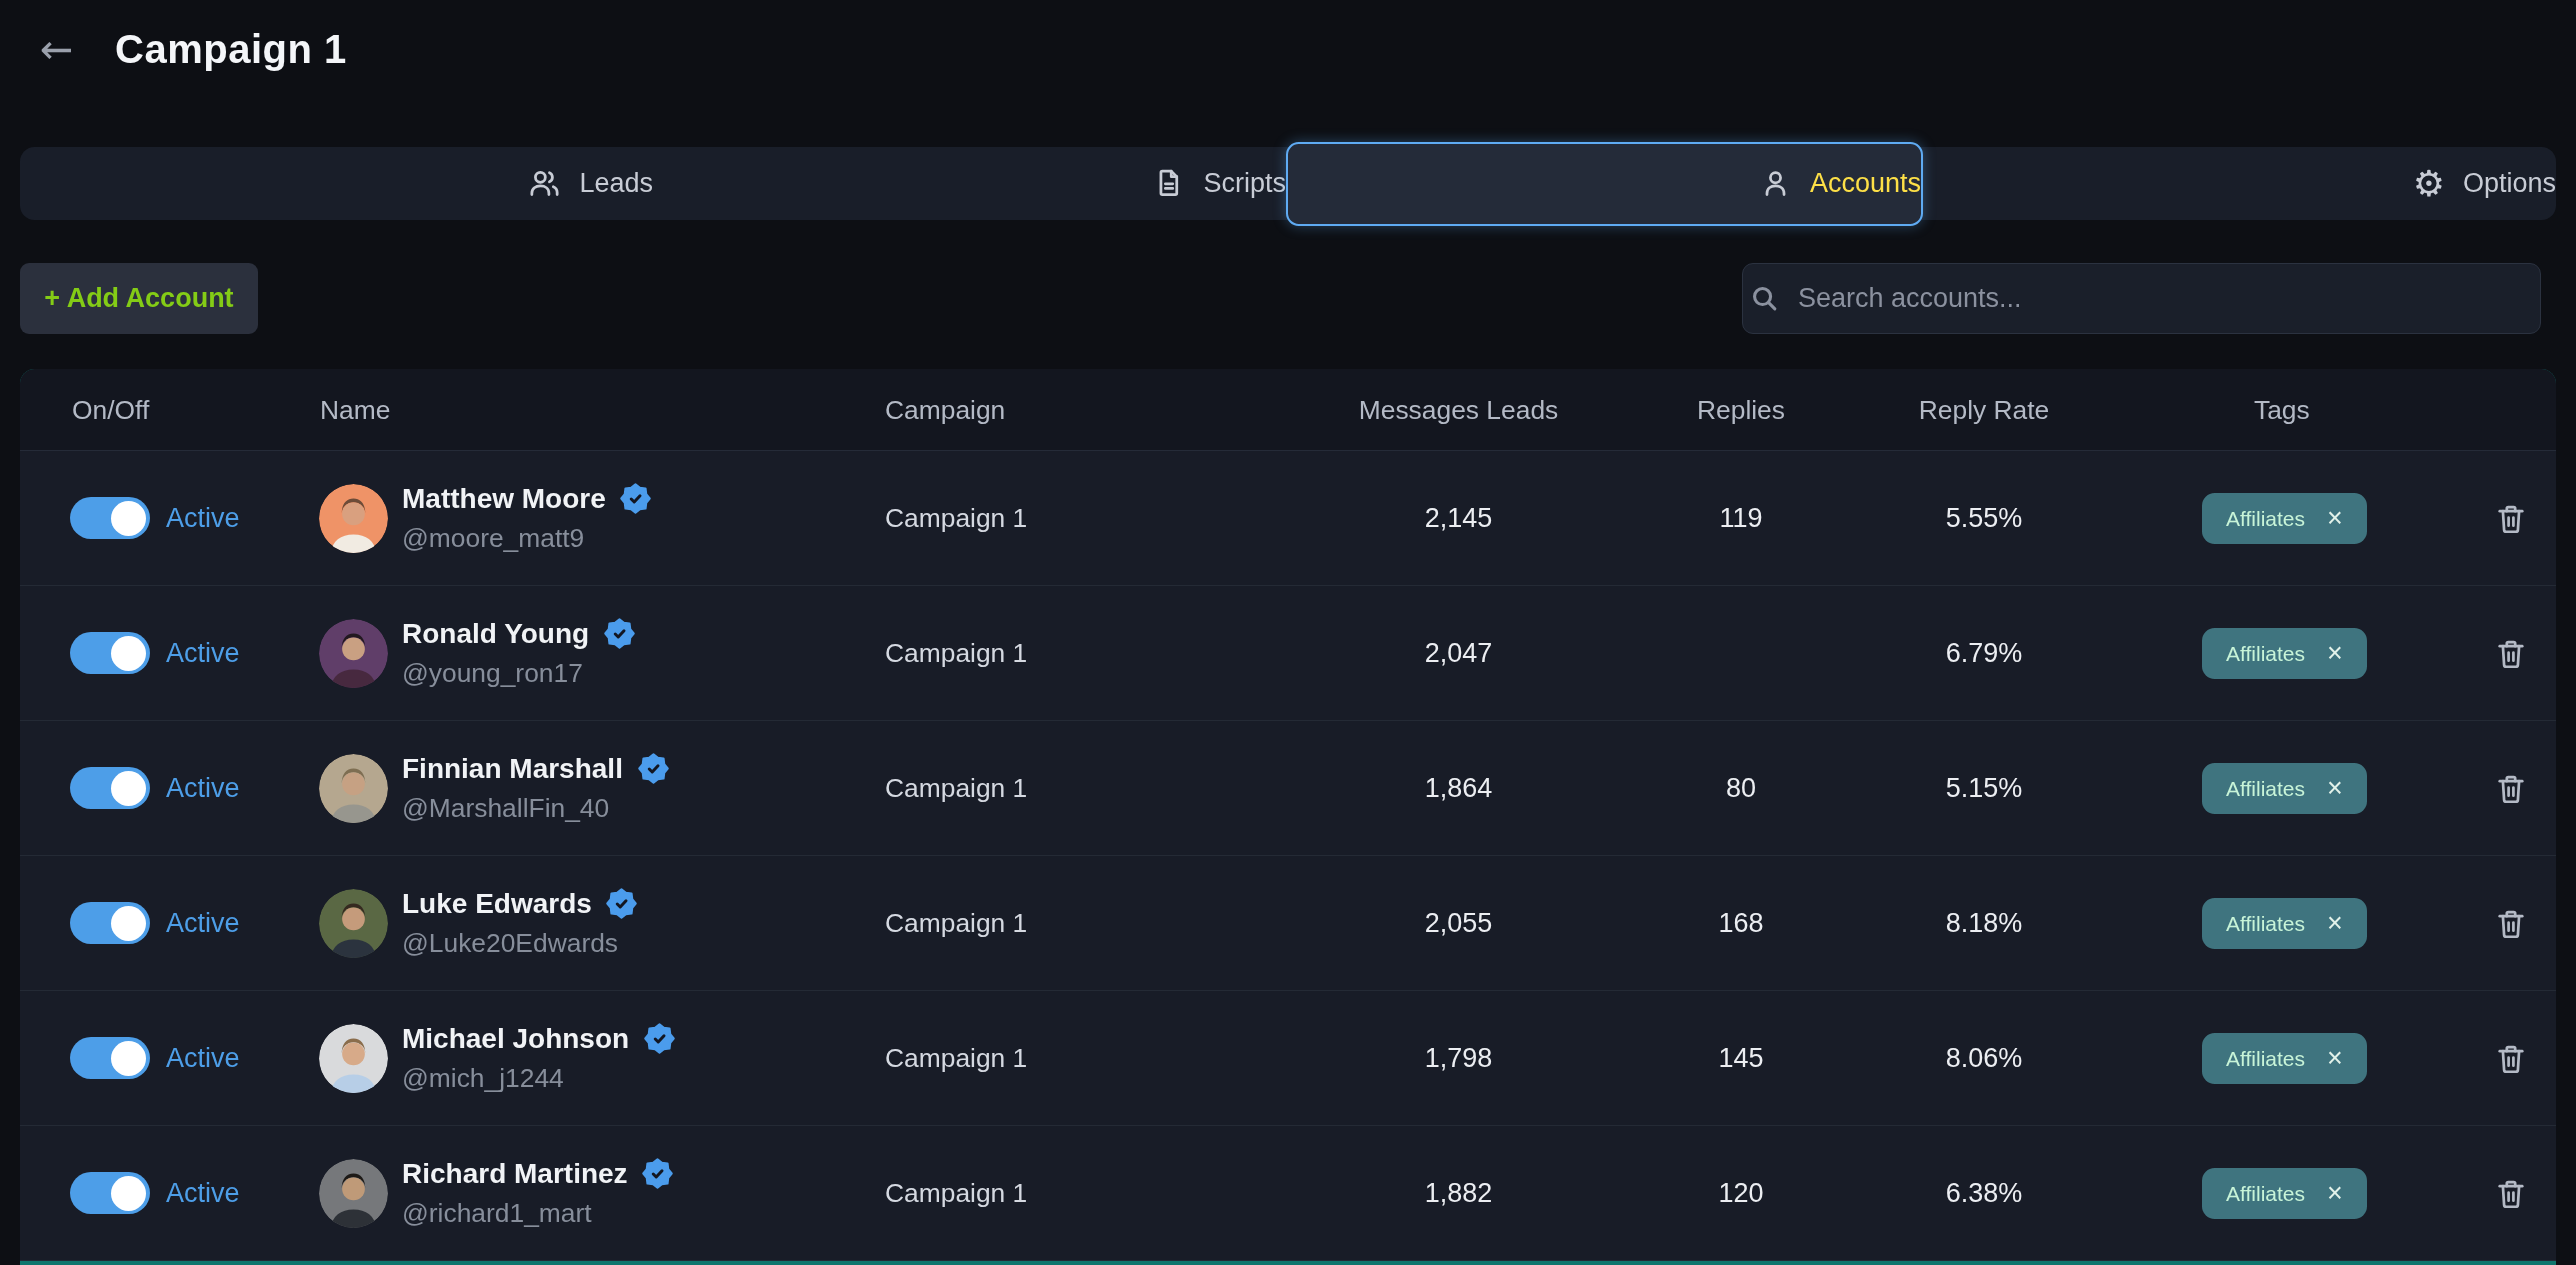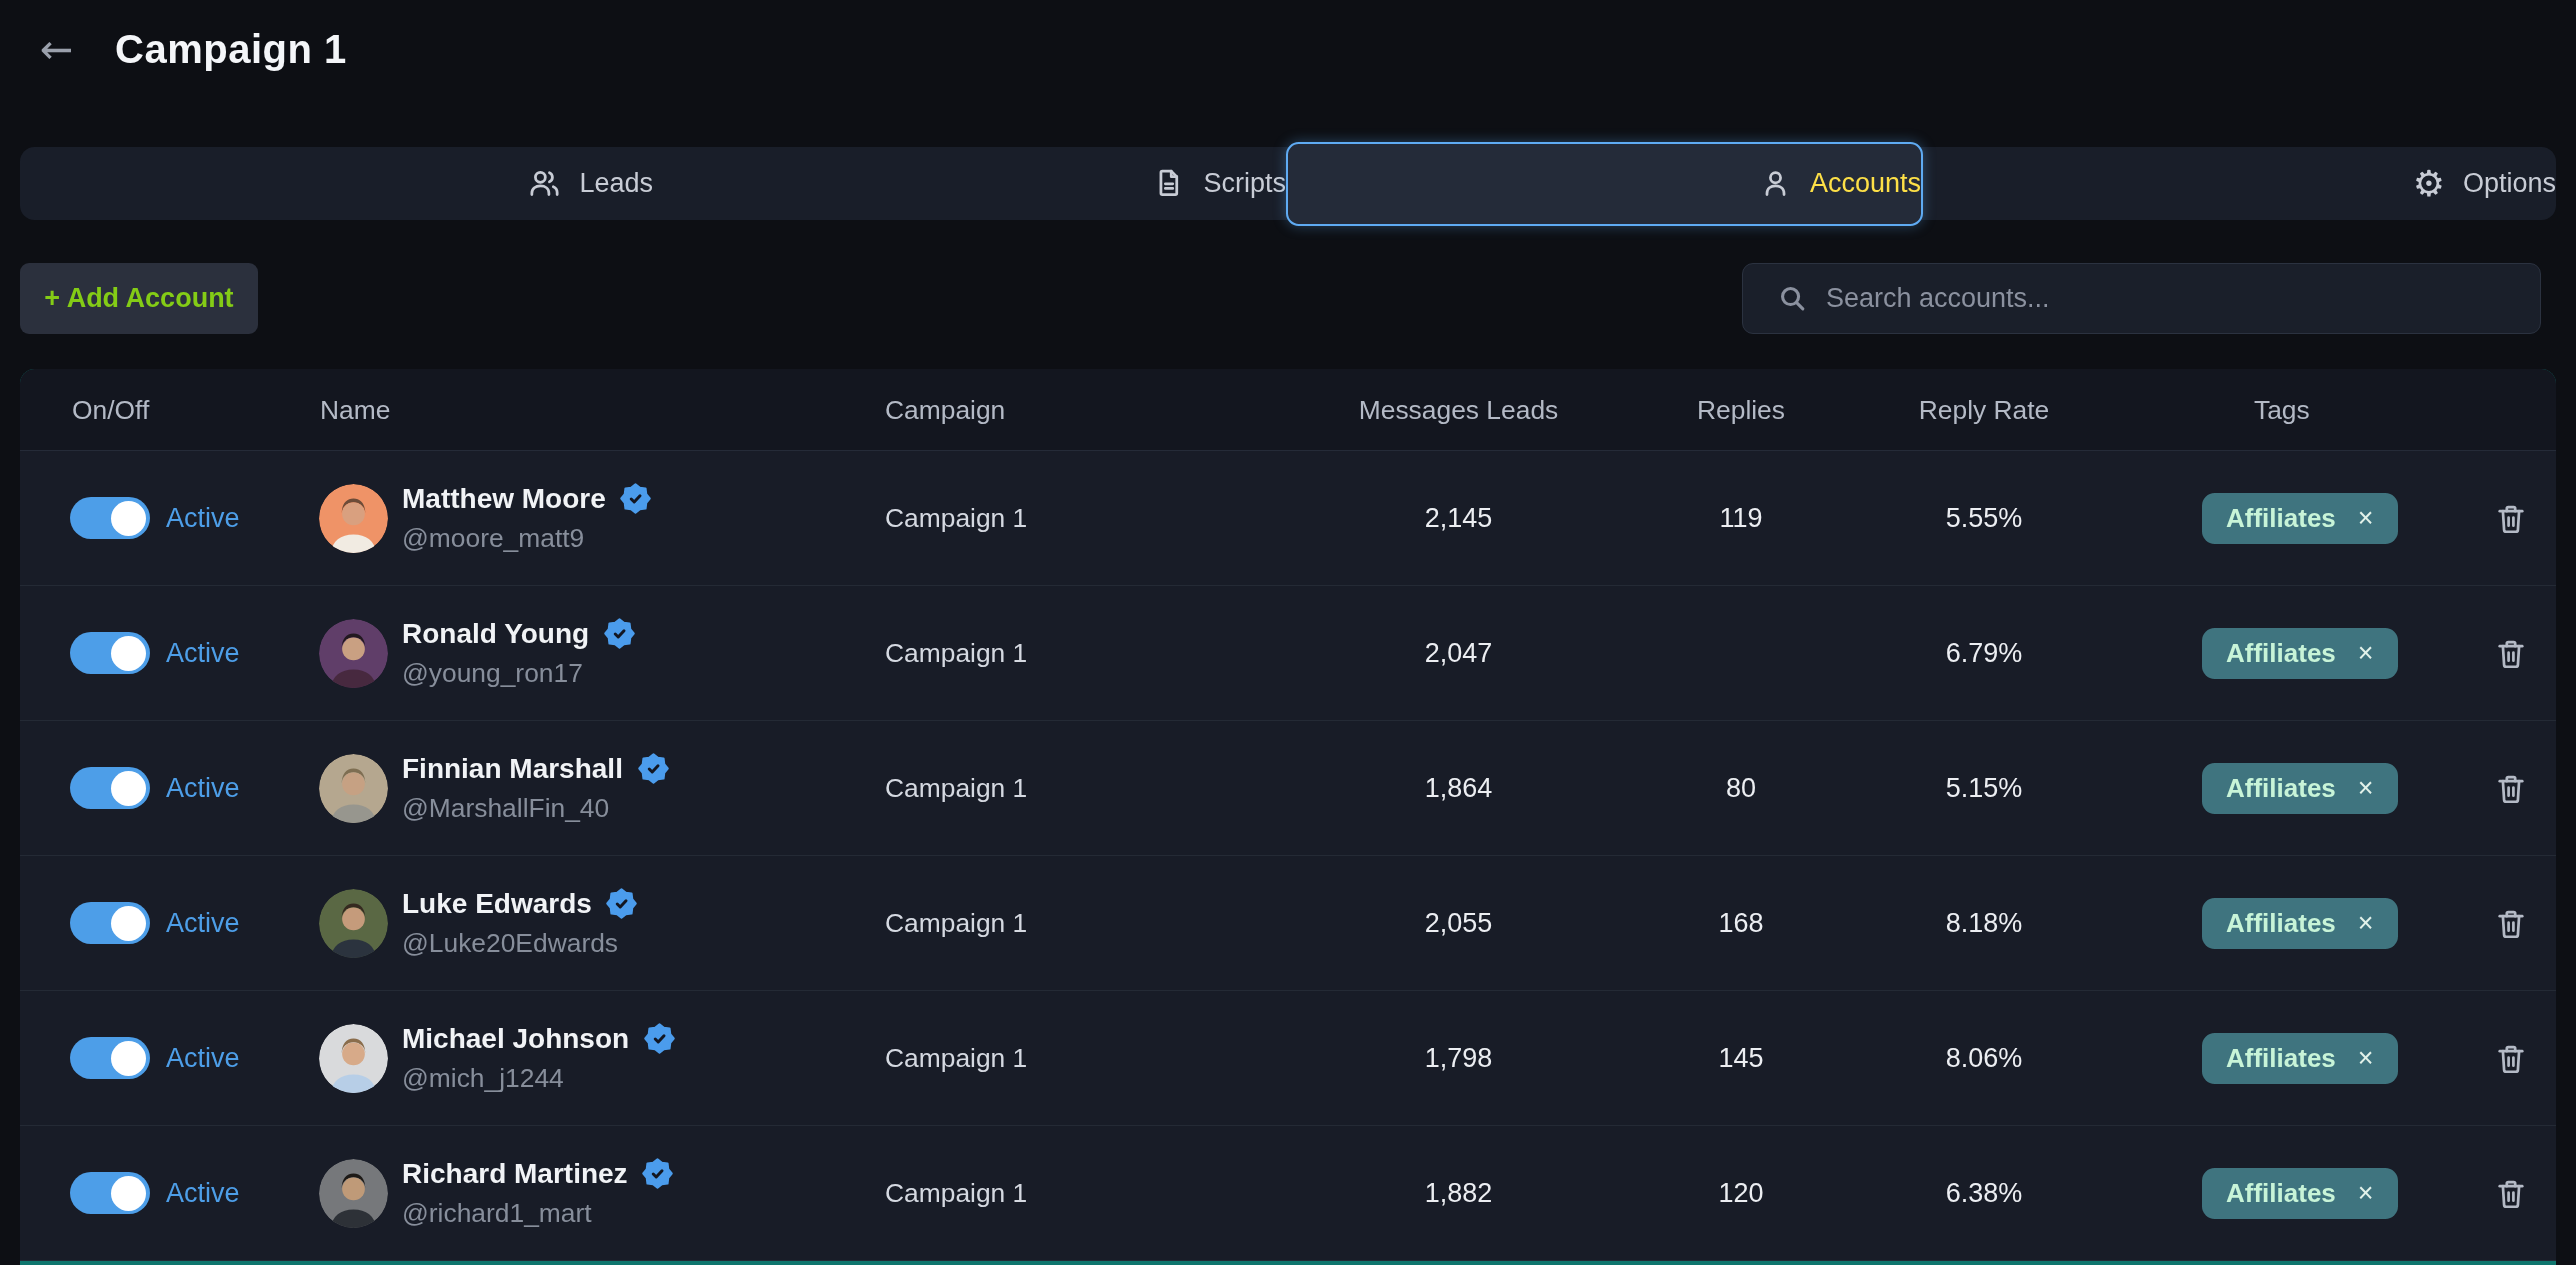--- a/index.html
+++ b/index.html
@@ -37,21 +37,21 @@
 
   
   .add-btn {
     position:absolute; left:20px; top:263px; width:238px; height:71px;
     background:#2b303d; border:none; border-radius:9px; cursor:pointer;
     color:#84cc16; font-size:27px; font-weight:bold; font-family:"Liberation Sans", sans-serif;
   }
   .search-box {
     position:absolute; left:1742px; top:263px; width:799px; height:71px;
     background:#1a1f2a; border:1.8px solid #2b3240; border-radius:11px;
-    display:flex; align-items:center; padding:0 34px; gap:18px;
+    display:flex; align-items:center; padding:0 6px; gap:18px;
   }
   .search-box svg { width:31px; height:31px; stroke:#8b919f; fill:none; stroke-width:2.4; stroke-linecap:round; }
   .search-box input {
     flex:1; background:transparent; border:none; outline:none;
     font-size:27px; color:#e8eaef; font-family:"Liberation Sans", sans-serif;
   }
   .search-box input::placeholder { color:#8b919f; }
 
   
   .table {
@@ -89,21 +89,21 @@
   .cell-campaign { position:absolute; left:865px; top:0; height:135px; line-height:135px; font-size:26.4px; color:#d5d9e1; }
   .cell-messages { position:absolute; left:1293px; width:291px; top:0; height:135px; line-height:135px; font-size:27px; text-align:center; color:#eceef2; }
   .cell-replies  { position:absolute; left:1630px; width:182px; top:0; height:135px; line-height:135px; font-size:27px; text-align:center; color:#eceef2; }
   .cell-rate     { position:absolute; left:1855px; width:218px; top:0; height:135px; line-height:135px; font-size:27px; text-align:center; color:#eceef2; }
 
   .cell-tag { position:absolute; left:2182px; top:42px; }
   .chip {
     display:inline-flex; align-items:center; gap:22px; height:51px; padding:0 24px;
     background:#3f747f; border-radius:12.7px;
   }
-  .chip-label { font-size:26px; font-weight:bold; color:#c8f4d8; }
+  .chip-label { font-size:21px; font-weight:normal; color:#c8f4d8; }
   .chip-x { font-size:27px; color:#e3f2ea; cursor:pointer; line-height:1; }
 
   .trash-btn {
     position:absolute; left:2458px; top:0; width:66px; height:135px;
     background:transparent; border:none; cursor:pointer;
     display:flex; align-items:center; justify-content:center;
   }
   .trash-btn svg { width:36px; height:36px; stroke:#b4bac6; fill:none; stroke-width:1.8; stroke-linecap:round; stroke-linejoin:round; }
 </style>
 </head>

